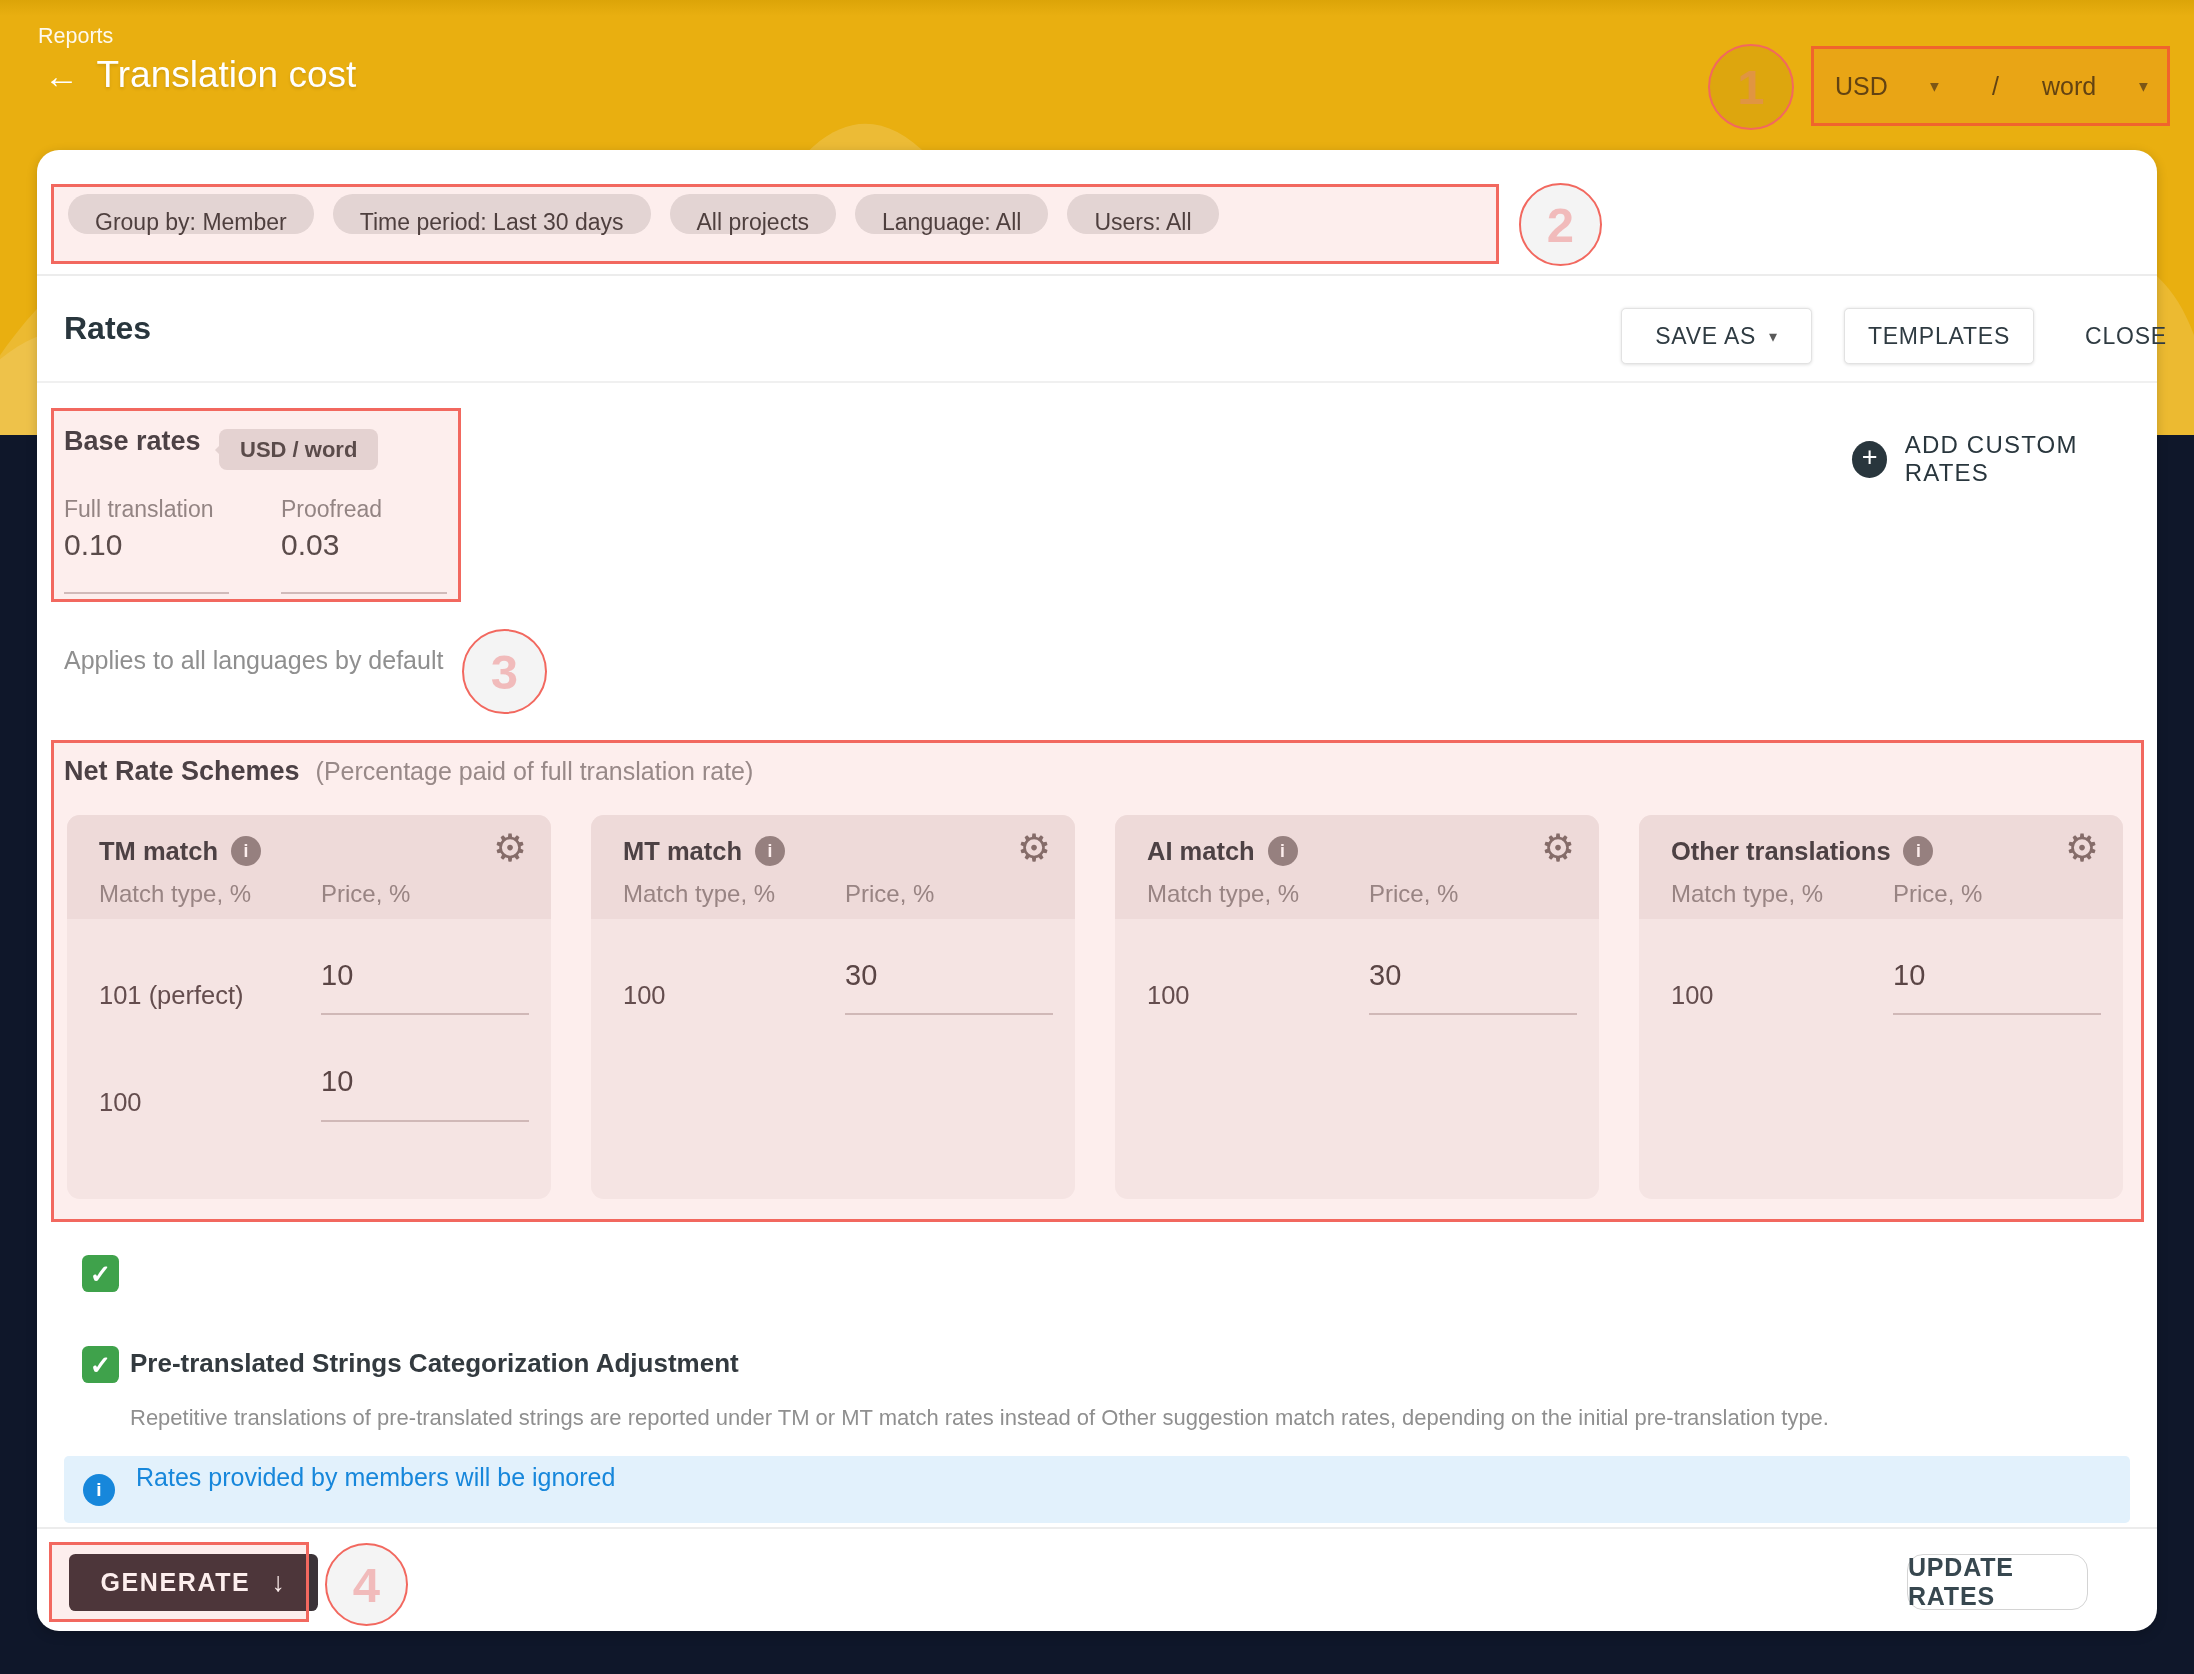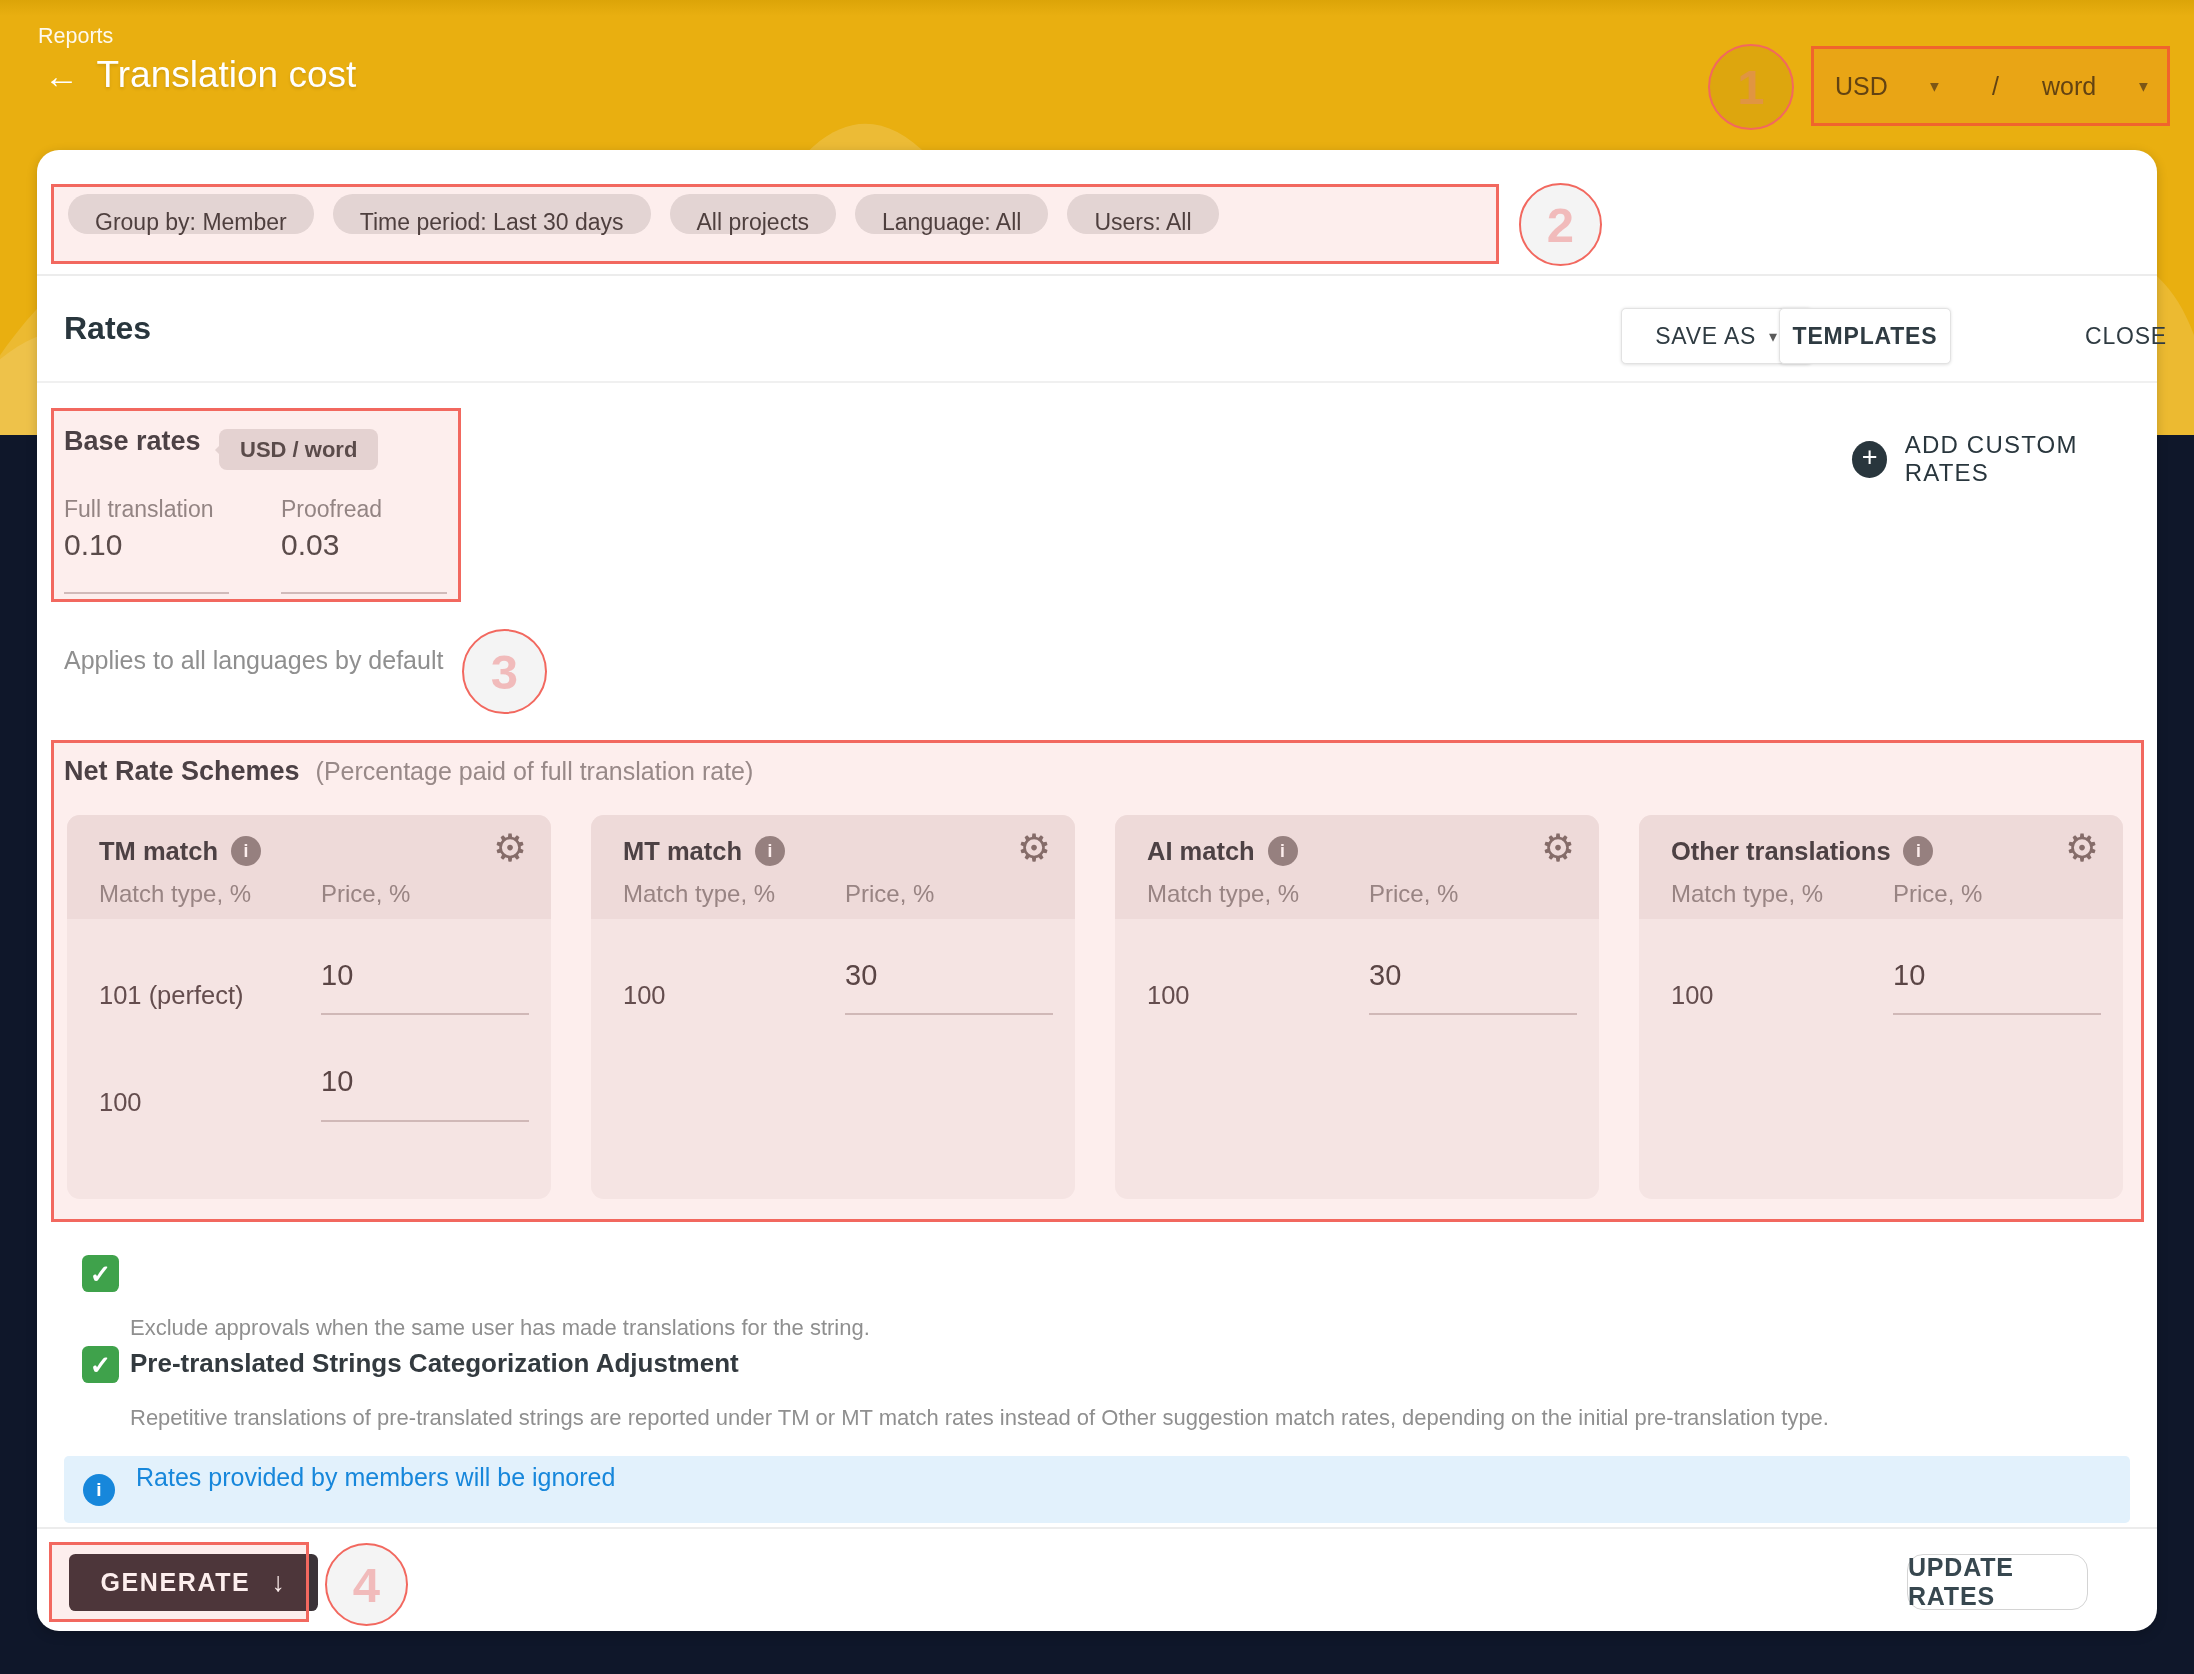--- a/index.html
+++ b/index.html
@@ -31,21 +31,21 @@
   .chips { position:absolute; left:31px; top:44px; display:flex; gap:19px; }
   .chip { height:40px; line-height:57px; padding:0 27px; background:#E2E2E2; border-radius:29px;
           font-size:23px; color:#3D3D3D; white-space:nowrap; }
 
   
   .rates-title { position:absolute; left:27px; top:160px; font-size:32px; font-weight:700; color:#29363D; }
   .btn { position:absolute; height:56px; background:#FFF; border:0.8px solid #E2E2E2; border-radius:4.8px;
          box-shadow:0 0.8px 3.2px rgba(0,0,0,0.12); display:flex; align-items:center; justify-content:center;
          font-size:23px; font-weight:500; color:#2F3B42; letter-spacing:0.8px; }
   .btn-saveas    { left:1584px; top:158px; width:191px; gap:12.8px; }
-  .btn-templates { left:1742px; top:158px; width:172px;font-weight:bold; }
+  .btn-templates { left:1807px; top:158px; width:190px; }
   .btn-close     { position:absolute; left:2037px; top:158px; width:104px; height:56px; display:flex;
                    align-items:center; justify-content:center; font-size:23px; font-weight:500;
                    color:#2F3B42; letter-spacing:0.8px; }
   .caret-sm { font-size:16px; color:#5A5A5A; }
 
   
   .base-title { position:absolute; left:27px; top:276px; font-size:27px; font-weight:700; color:#3A3F44; }
   .unit-badge { position:absolute; left:182px; top:279px; height:41px; line-height:41px; padding:0 21px;
                 background:#E4E0E0; border-radius:8px; font-size:22px; font-weight:700; color:#4A4A4A; }
   .unit-badge::before { content:""; position:absolute; left:-11px; top:13.6px; border:7.2px solid transparent;
@@ -247,21 +247,20 @@
       <div class="col-match">Match type, %</div>
       <div class="col-price">Price, %</div>
       <div class="row-match" style="top:166px;">100</div>
       <div class="row-price" style="top:144px;">10</div>
       <div class="row-line" style="top:198px;"></div>
     </div>
 
     <div class="checkbox" style="left:45px; top:1105px;">
       <span>✓</span>
     </div>
-    <div class="opt-desc" style="left:93px; top:1165px;">Exclude approvals when the same user has made translations for the string.</div>
 
     <div class="checkbox" style="left:45px; top:1196px;">
       <span>✓</span>
     </div>
     <div class="opt-label" style="left:93px; top:1198px;">Pre-translated Strings Categorization Adjustment</div>
     <div class="opt-desc" style="left:93px; top:1255px;">Repetitive translations of pre-translated strings are reported under TM or MT match rates instead of Other suggestion match rates, depending on the initial pre-translation type.</div>
 
     <div class="banner">
       <span class="banner-icon">i</span>
       <span class="banner-text">Rates provided by members will be ignored</span>

